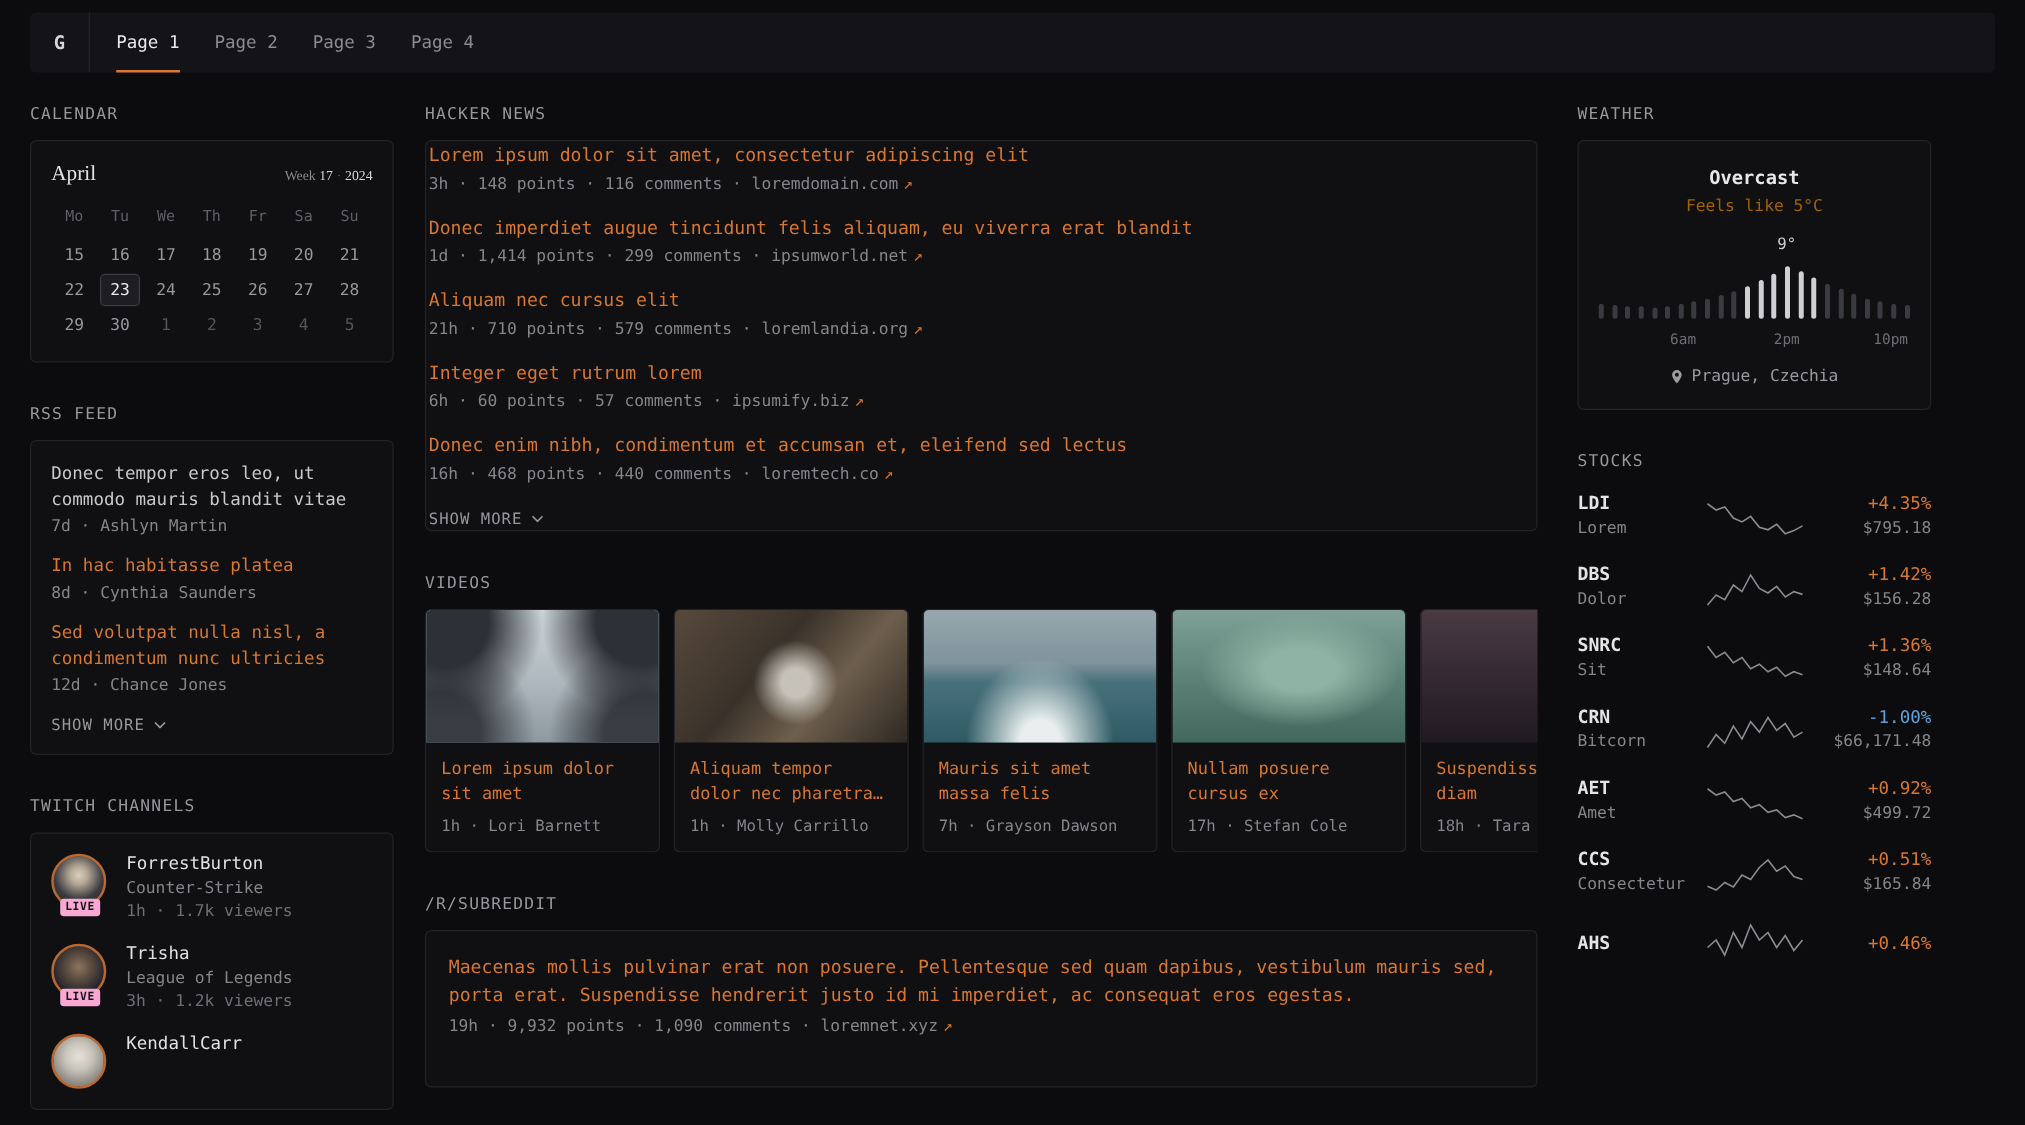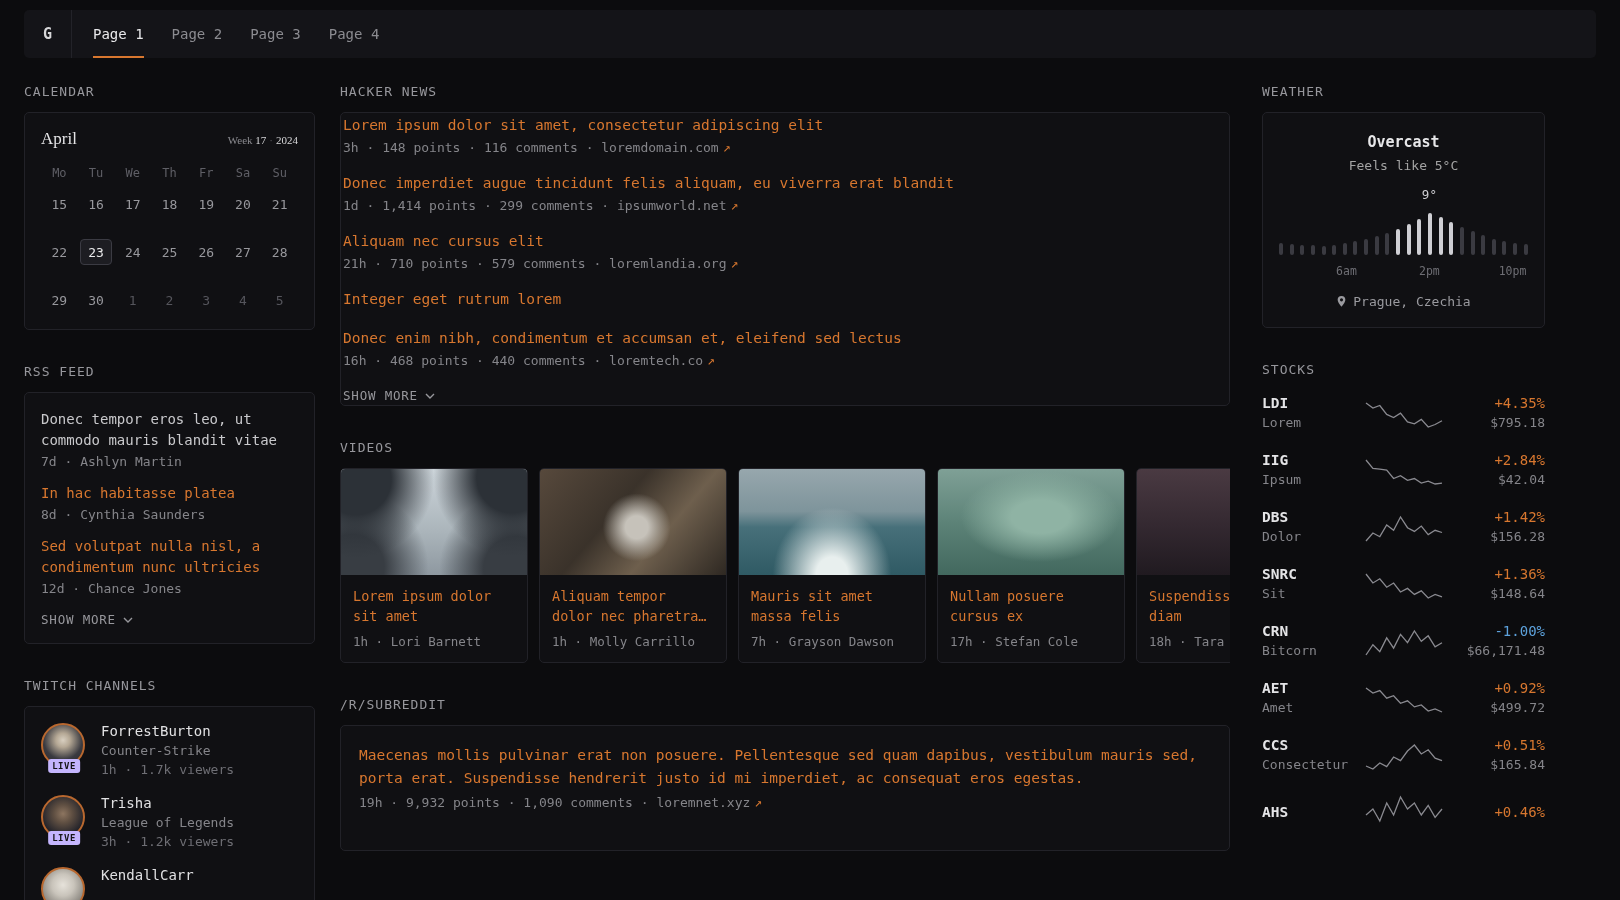--- a/index.html
+++ b/index.html
@@ -45,21 +45,21 @@
   }
 
   
   .cal-head { display: flex; justify-content: space-between; align-items: baseline; font-family: Liberation Serif, serif; }
   .cal-month { font-size: 17px; color: #e4e4e6; }
   .cal-week { font-size: 11px; color: #8b8b90; }
   .cal-week .bright { color: #d7d7d9; }
   .cal-week .sep { color: #5c5c62; margin: 0 3px; }
   .cal-weekdays { display: grid; grid-template-columns: repeat(7,1fr); margin-top: 17px; }
   .cal-weekdays span { text-align: center; font-size: 12px; color: #5f5f66; }
-  .cal-grid { display: grid; grid-template-columns: repeat(7,1fr); row-gap: 22px; margin-top: 11px; }
+  .cal-grid { display: grid; grid-template-columns: repeat(7,1fr); row-gap: 2px; margin-top: 11px; }
   .cal-day {
     height: 26px; display: flex; align-items: center; justify-content: center;
     font-size: 13px; color: #98989d;
   }
   .cal-day.adjacent { color: #55555c; }
   .cal-day.today {
     width: 32px; justify-self: center; background: #1d1d22;
     border: 1px solid #3b3b43; border-radius: 4px; color: #e9e9eb;
   }
 
@@ -77,21 +77,21 @@
   
   .channel { display: flex; gap: 14px; align-items: flex-start; }
   .channel + .channel { margin-top: 18px; }
   .avatar-wrap { position: relative; flex: none; width: 46px; }
   .avatar { width: 44px; height: 44px; border-radius: 50%; border: 2px solid #b9682f; cursor: pointer; }
   .av-1 { background: radial-gradient(circle at 50% 38%, #d8cfc0 0%, #b5a895 22%, #3a3a40 60%, #26262c 100%); }
   .av-2 { background: radial-gradient(circle at 50% 42%, #8d7560 0%, #5f4f42 30%, #23232a 70%); }
   .av-3 { background: radial-gradient(circle at 50% 40%, #e6e2da 0%, #c9c4bb 35%, #8f8b84 70%, #6f6b65 100%); }
   .live-badge {
     position: absolute; left: 50%; transform: translateX(-50%); bottom: -6px;
-    background: #c4b5fd; color: #141414; font-size: 9px; font-weight: bold;
+    background: #f9a8d4; color: #141414; font-size: 9px; font-weight: bold;
     padding: 2px 4px; border-radius: 3px; letter-spacing: .5px;
   }
   .ch-name { display: block; font-size: 14px; color: #e1e1e3; text-decoration: none; cursor: pointer; }
   .ch-cat { font-size: 13px; color: #85858a; margin-top: 4px; }
   .ch-meta { font-size: 13px; color: #6e6e74; margin-top: 4px; }
 
   
   .hn-card { padding: 2px; }
   .hn-item + .hn-item { margin-top: 18px; }
   .hn-title { display: block; font-size: 14.5px; line-height: 21px; color: #d8772f; text-decoration: none; cursor: pointer; }
@@ -131,21 +131,21 @@
   .vmeta { margin-top: 8px; font-size: 12.5px; color: #85858a; white-space: nowrap; }
 
   
   .sub-card { padding: 18px 18px 40px; }
   .sub-title { display: block; font-size: 14.5px; line-height: 23px; color: #d8772f; text-decoration: none; cursor: pointer; }
   .sub-meta { margin-top: 5px; font-size: 13px; color: #85858a; }
 
   
   .weather-card { text-align: center; padding: 20px 16px 18px; }
   .w-cond { font-size: 15px; font-weight: bold; color: #e7e7e9; }
-  .w-feels { margin-top: 7px; font-size: 13px; color: #a3a3a3; }
+  .w-feels { margin-top: 7px; font-size: 13px; color: #a16207; }
   .w-chart { position: relative; margin-top: 36px; height: 46px; }
   .w-bars { display: flex; align-items: flex-end; justify-content: space-between; height: 46px; }
   .wbar { width: 4px; border-radius: 2px; background: #3a3a41; }
   .wbar.hl { background: #cfcfd4; }
   .w-peak {
     position: absolute; top: -22px; left: 60.4%; transform: translateX(-50%);
     font-size: 12.5px; color: #cfcfd4;
   }
   .w-times { position: relative; height: 15px; margin-top: 9px; }
   .w-times span {
@@ -307,20 +307,21 @@
           <article class="hn-item">
             <a class="hn-title">Donec imperdiet augue tincidunt felis aliquam, eu viverra erat blandit</a>
             <div class="hn-meta"><span>1d · 1,414 points · 299 comments ·</span> <a class="domain">ipsumworld.net</a><span class="ext-arrow">↗</span></div>
           </article>
           <article class="hn-item">
             <a class="hn-title">Aliquam nec cursus elit</a>
             <div class="hn-meta"><span>21h · 710 points · 579 comments ·</span> <a class="domain">loremlandia.org</a><span class="ext-arrow">↗</span></div>
           </article>
           <article class="hn-item">
             <a class="hn-title">Integer eget rutrum lorem</a>
+            <div class="hn-meta"><span>6h · 60 points · 57 comments ·</span> <a class="domain">ipsumify.biz</a><span class="ext-arrow">↗</span></div>
           </article>
           <article class="hn-item">
             <a class="hn-title">Donec enim nibh, condimentum et accumsan et, eleifend sed lectus</a>
             <div class="hn-meta"><span>16h · 468 points · 440 comments ·</span> <a class="domain">loremtech.co</a><span class="ext-arrow">↗</span></div>
           </article>
           <button class="show-more">
             <span>SHOW MORE</span>
             <svg width="10" height="6" viewBox="0 0 10 6">
                 <polyline points="1,1 5,5 9,1" fill="none" stroke="currentColor" stroke-width="1.4"></polyline>
               </svg>
@@ -442,33 +443,20 @@
             </div>
             <svg class="spark" viewBox="0 0 76 30">
                 <polyline points="0.0,3.0 6.9,8.1 13.8,5.5 20.7,14.4 27.6,17.5 34.5,13.1 41.5,21.9 48.4,23.8 55.3,19.4 62.2,27.0 69.1,24.5 76.0,20.7" fill="none" stroke="#8a8a90" stroke-width="1.3"></polyline>
               </svg>
             <div class="s-right">
               <div class="s-change up">+4.35%</div>
               <div class="s-price">$795.18</div>
             </div>
           </div>
 
-          <div class="stock-row">
-            <div class="s-left">
-              <div class="s-sym">IIG</div>
-              <div class="s-name">Ipsum</div>
-            </div>
-            <svg class="spark" viewBox="0 0 76 30">
-                <polyline points="0.0,3.0 6.9,11.3 13.8,12.2 20.7,13.2 27.6,21.5 34.5,18.7 41.5,23.3 48.4,21.5 55.3,26.1 62.2,24.2 69.1,27.0 76.0,26.1" fill="none" stroke="#8a8a90" stroke-width="1.3"></polyline>
-              </svg>
-            <div class="s-right">
-              <div class="s-change up">+2.84%</div>
-              <div class="s-price">$42.04</div>
-            </div>
-          </div>
 
           <div class="stock-row">
             <div class="s-left">
               <div class="s-sym">DBS</div>
               <div class="s-name">Dolor</div>
             </div>
             <svg class="spark" viewBox="0 0 76 30">
                 <polyline points="0.0,27.0 6.9,19.0 13.8,22.7 20.7,11.0 27.6,16.3 34.5,3.0 41.5,13.7 48.4,17.4 55.3,12.1 62.2,20.6 69.1,16.3 76.0,18.5" fill="none" stroke="#8a8a90" stroke-width="1.3"></polyline>
               </svg>
             <div class="s-right">

